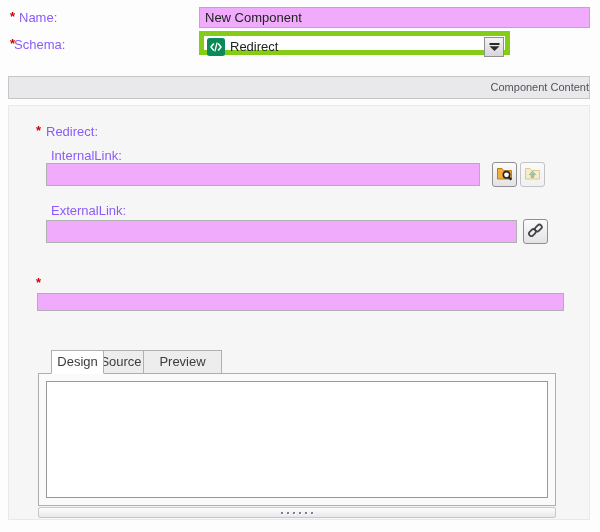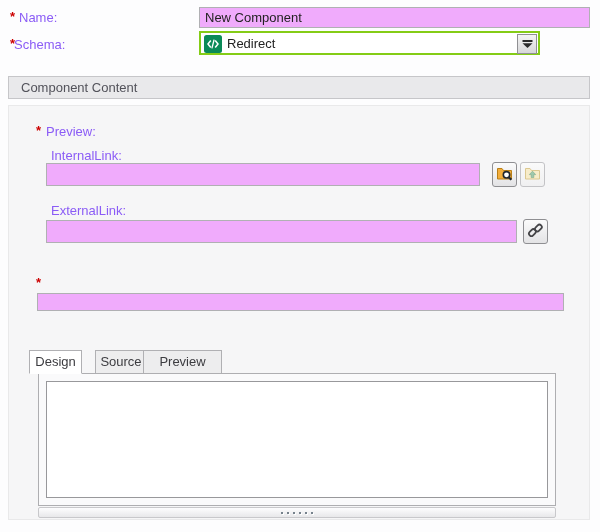--- a/index.html
+++ b/index.html
@@ -7,27 +7,27 @@
   .page { position:relative; width:600px; height:532px; background:#fdfdfe; font-size:13px; color:#2a2a2e; overflow:hidden; }
 
   .req { color:#cc0000; font-weight:bold; position:absolute; font-size:13px; }
   .lbl { position:absolute; font-size:13px; color:#8b5cf6; white-space:nowrap; }
 
   .txt-input { position:absolute; border:1px solid #b0b0b3; background:#f0abfc; font-family:"Liberation Sans", sans-serif; font-size:13px; color:#222; padding:0 5px; outline:none; }
 
   
   .name-input { left:199px; top:7px; width:391px; height:21px; }
 
-  .combo { position:absolute; left:199px; top:31px; width:341px; height:24px; border:2px solid #84cc16; background:#fff; }
+  .combo { position:absolute; left:199px; top:31px; width:311px; height:24px; border:5px solid #84cc16; background:#fff; }
   .combo .schema-ic { position:absolute; left:3px; top:2px; width:18px; height:18px; }
   .combo .combo-text { position:absolute; left:26px; top:0; line-height:22px; font-size:13px; color:#222; }
   .combo .combo-btn { position:absolute; right:1px; top:1px; width:20px; height:20px; background:linear-gradient(#f4f4f4,#d7d7d9); border:1px solid #909093; display:flex; align-items:center; justify-content:center; cursor:pointer; }
 
   
-  .sec-header { position:absolute; left:8px; top:76px; width:582px; height:23px; background:#e9e9eb; border:1px solid #c6c6c9; line-height:21px; padding-left:12px; color:#52525a; font-size:13px; }
+  .sec-header { position:absolute; left:8px; top:76px; width:582px; height:23px; background:#e9e9eb; border:1px solid #c6c6c9; line-height:21px; padding-left:12px; color:#52525a; font-size:11px;text-align:right; }
 
   
   .sec-body { position:absolute; left:8px; top:105px; width:582px; height:415px; background:#f6f6f7; border:1px solid #e9e9ea; }
 
   .icon-btn { position:absolute; width:25px; height:25px; border:1px solid #8f8f92; border-radius:3px; background:linear-gradient(#fbfbfb,#e3e3e5); display:flex; align-items:center; justify-content:center; cursor:pointer; }
   .icon-btn.disabled { border-color:#c3c3c6; background:linear-gradient(#fafafa,#f0f0f1); cursor:default; }
 
   
   .tab { position:absolute; top:244px; height:24px; border:1px solid #b0b0b3; background:#ededee; color:#3c3c40; font-size:13px; text-align:center; line-height:22px; cursor:pointer; }
   .tab.active { background:#fff; border-bottom:1px solid #fff; z-index:3; }
@@ -69,21 +69,21 @@
         </svg>
       </span>
     </span>
   </div>
 
   <div class="sec-header">Component Content</div>
 
   <div class="sec-body">
 
     <span class="req" style="left:27px; top:17px;">*</span>
-    <span class="lbl" style="left:37px; top:18px;">Preview:</span>
+    <span class="lbl" style="left:37px; top:18px;">Redirect:</span>
 
     <span class="lbl" style="left:42px; top:42px;">InternalLink:</span>
     <input class="txt-input" style="left: 37px; top: 57px; width: 434px; height: 23px;" type="text" value="">
     <span class="icon-btn" style="left:483px; top:56px;">
       <span>
         <svg width="17" height="17" viewBox="0 0 17 17">
           <path d="M1.5 3.5 h4.5 l1.5 2 h8 v8.5 h-14 z" fill="#f3ae3c" stroke="#b97f16" stroke-width="1"></path>
           <circle cx="10.5" cy="9.8" r="3.2" fill="#fff" stroke="#20262e" stroke-width="1.6"></circle>
           <line x1="12.8" y1="12.2" x2="15.4" y2="14.8" stroke="#20262e" stroke-width="2.1"></line>
         </svg>
@@ -108,21 +108,21 @@
             <rect x="7.6" y="3.6" width="7.6" height="4.8" rx="2.4" transform="rotate(-45 11.4 6)"></rect>
           </g>
         </svg>
       </span>
     </span>
 
     <span class="req" style="left:27px; top:169px;">*</span>
     <input class="txt-input" style="left: 28px; top: 187px; width: 527px; height: 18px;" type="text" value="">
 
 
-    <div class="tab active" style="left:20px; width:53px;">Design</div>
+    <div class="tab active" style="left:42px; width:53px;">Design</div>
     <div class="tab" style="left:86px; width:52px;">Source</div>
     <div class="tab" style="left:134px; width:79px;">Preview</div>
 
     <div class="editor-panel">
       <div class="editor-area"></div>
     </div>
 
     <div class="resize-grip">
       <span class="grip-dots">
           <i></i>

